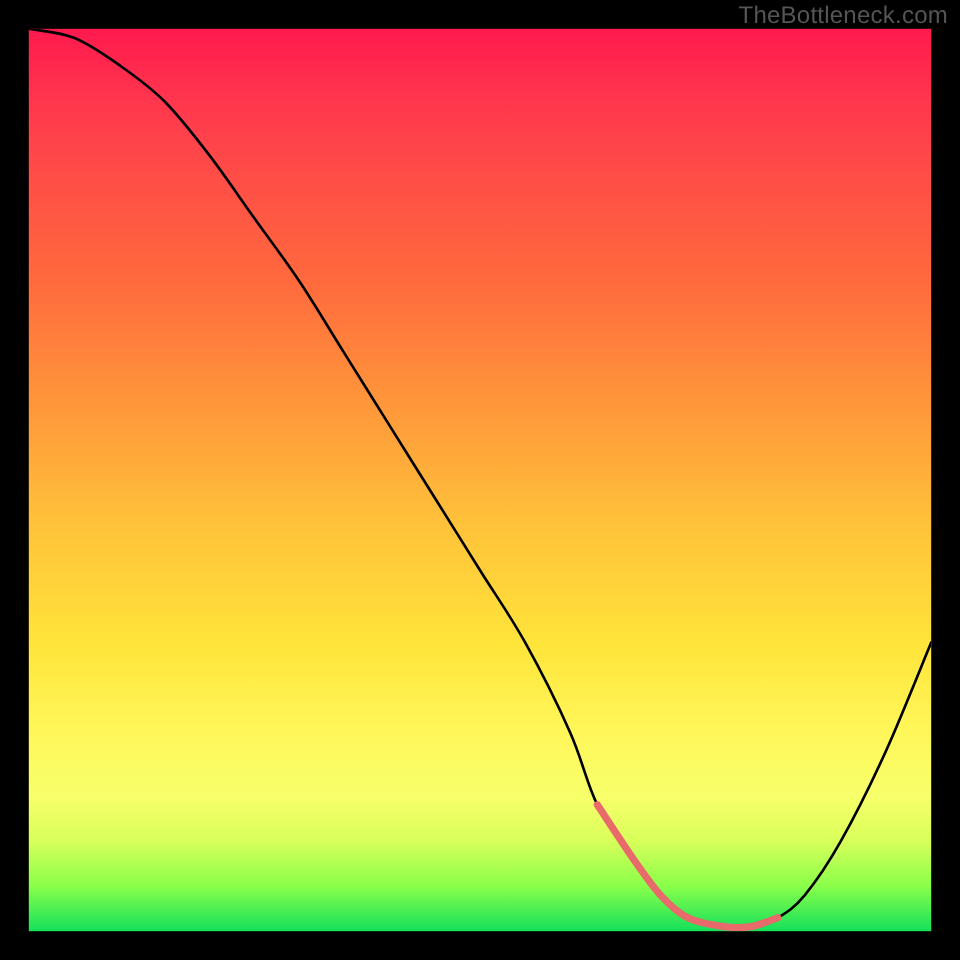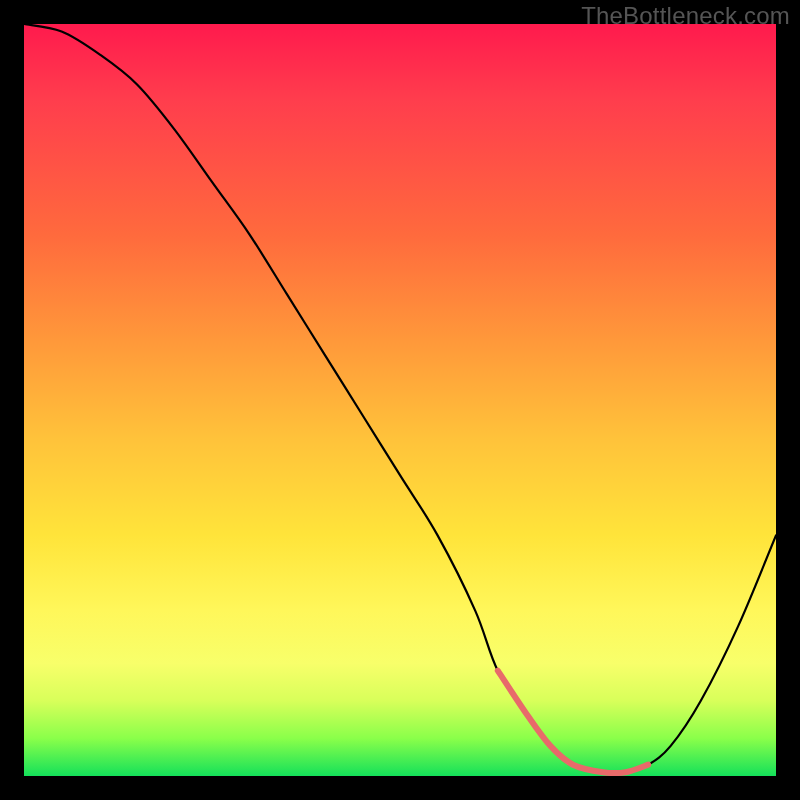--- a/index.html
+++ b/index.html
@@ -39,21 +39,21 @@
       #d8ff5a 90%,
       #8aff4a 95%,
       #14e05a 100%
     );
   }
   .watermark {
     position: absolute;
     top: 2px;
     right: 10px;
     color: #555;
-    font-size: 24px;
+    font-size: 20px;
     font-weight: 500;
     letter-spacing: 0.2px;
     user-select: none;
   }
   svg.curve {
     position: absolute;
     left: 0;
     top: 0;
     width: 752px;
     height: 752px;

